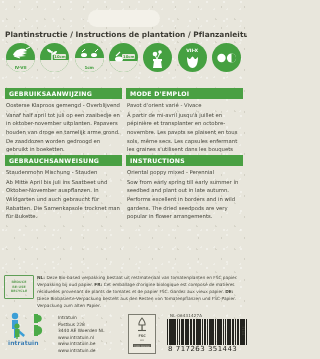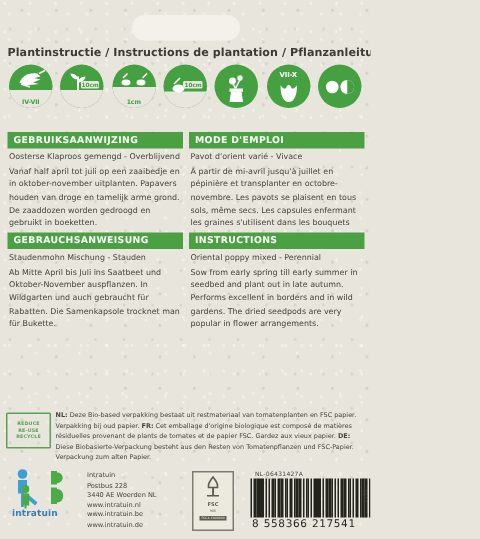--- a/index.html
+++ b/index.html
@@ -346,18 +346,18 @@
       <i style="width: 1.25px; margin-right: 0.6px;"></i>
       <i style="width: 1.25px; margin-right: 0.6px;"></i>
       <i style="width: 1.8px; margin-right: 0.6px;"></i>
       <i style="width: 1.25px; margin-right: 0.6px;"></i>
       <i style="width: 1.8px; margin-right: 0.6px;"></i>
       <i style="width: 1.8px; margin-right: 0.6px;"></i>
       <i style="width: 0.7px; margin-right: 0.6px;"></i>
     </div>
   <div class="bc-digits">
     <span>8</span>
-    <span>558366</span>
-    <span>217541</span>
+    <span>717263</span>
+    <span>351443</span>
   </div>
 </div>
 
 <div class="side-code">3144</div>
 
 </body></html>

